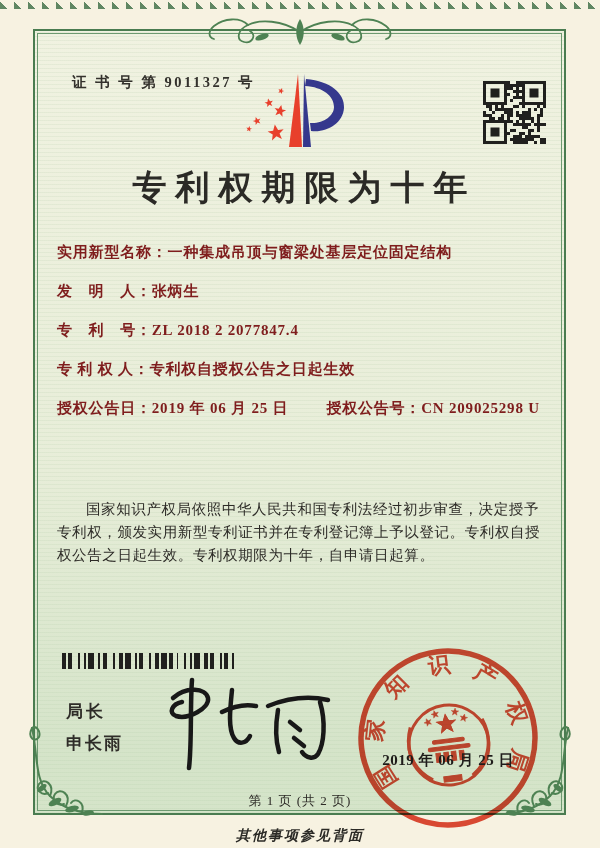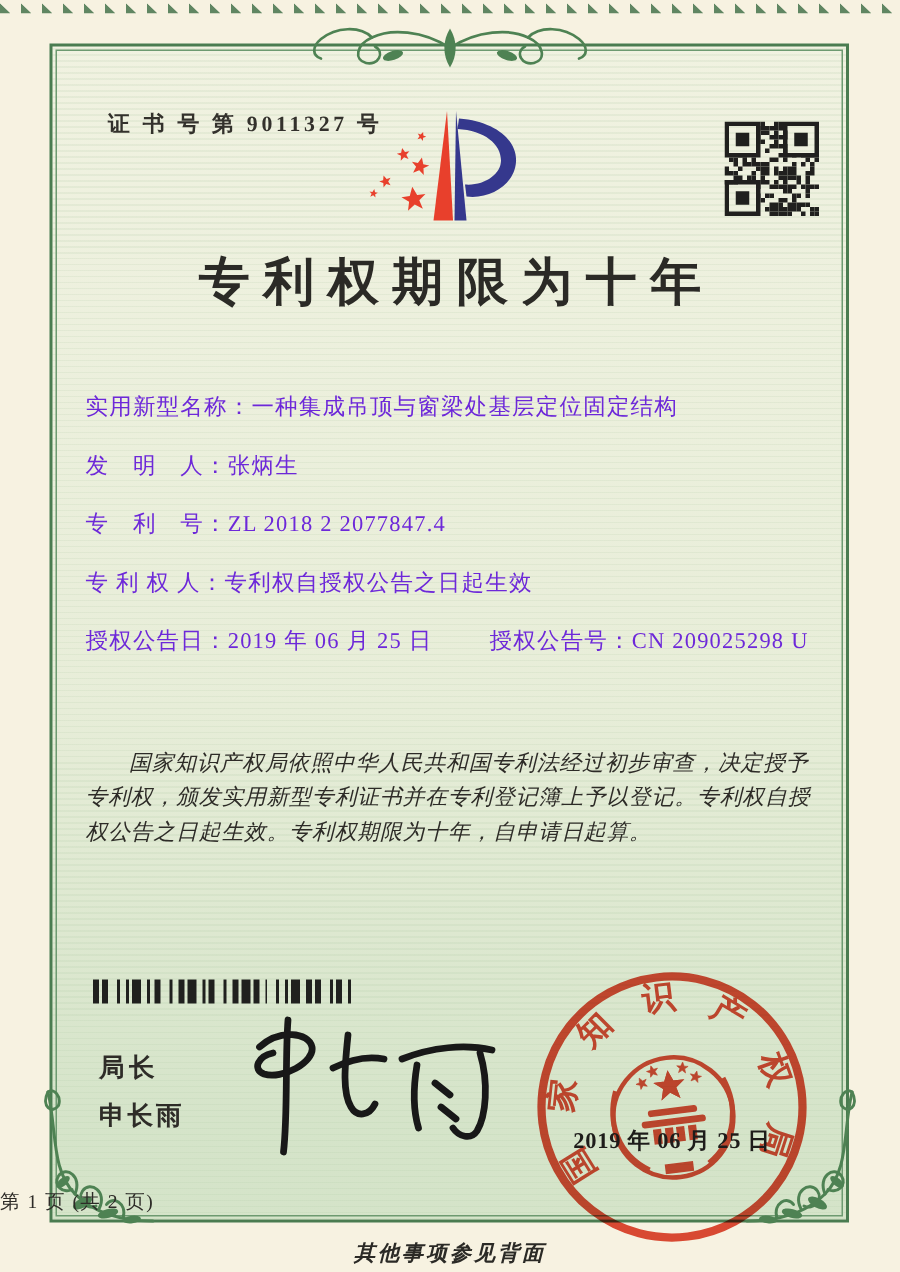--- a/index.html
+++ b/index.html
@@ -34,45 +34,45 @@
     position:absolute;left:72px;top:73px;font-size:14.5px;letter-spacing:2.5px;
     color:#33312c;font-weight:600;
   }
   .title{
     position:absolute;left:0;top:165px;width:600px;text-align:center;
     font-size:34px;font-weight:bold;letter-spacing:9px;padding-left:9px;
     box-sizing:border-box;color:#2b2a26;
   }
   .fields{
     position:absolute;left:57px;top:240px;width:492px;
-    font-size:15px;font-weight:400;letter-spacing:.8px;color:#6d28d9;margin-top:20px;
+    font-size:15px;font-weight:700;letter-spacing:.8px;color:#7f1d1d;
   }
   .field-row{line-height:24px;margin-bottom:15px;white-space:nowrap;}
   .grant-gap{display:inline-block;width:38px;}
   .paragraphs{
     position:absolute;left:57px;top:498px;width:490px;
     font-size:14.5px;line-height:1.58;letter-spacing:.6px;
-    font-style:italic;color:#2d2b27;
+    color:#2d2b27;
   }
   .paragraphs p{margin:0;text-indent:2em;}
   .barcode{
     position:absolute;left:62px;top:653px;width:172px;height:16px;
     font-size:0;white-space:nowrap;
   }
   .barcode i{display:inline-block;height:16px;vertical-align:top;}
   .director-label{position:absolute;left:66px;top:700px;font-size:17px;font-weight:600;letter-spacing:3px;}
   .director-name{position:absolute;left:66px;top:732px;font-size:17px;font-weight:600;letter-spacing:2px;}
   .signature{position:absolute;left:148px;top:676px;}
   .seal{position:absolute;left:355px;top:645px;mix-blend-mode:multiply;opacity:.93;transform:rotate(-7deg);}
   .seal-date{
     position:absolute;left:356px;top:751px;width:184px;text-align:center;
     font-size:15px;font-weight:600;letter-spacing:.5px;color:#1e1c1a;
   }
   .page-info{
-    position:absolute;left:0;top:792px;width:600px;text-align:left;
+    position:absolute;left:0;top:792px;width:600px;text-align:center;
     font-size:13px;color:#2d2b27;letter-spacing:1px;
   }
   .footer-note{
     position:absolute;left:0;top:827px;width:600px;text-align:center;
     font-size:14px;font-weight:600;font-style:italic;letter-spacing:2px;color:#2b2a26;
   }
   .qr{position:absolute;left:483px;top:81px;}
 </style>
 </head>
 <body>

